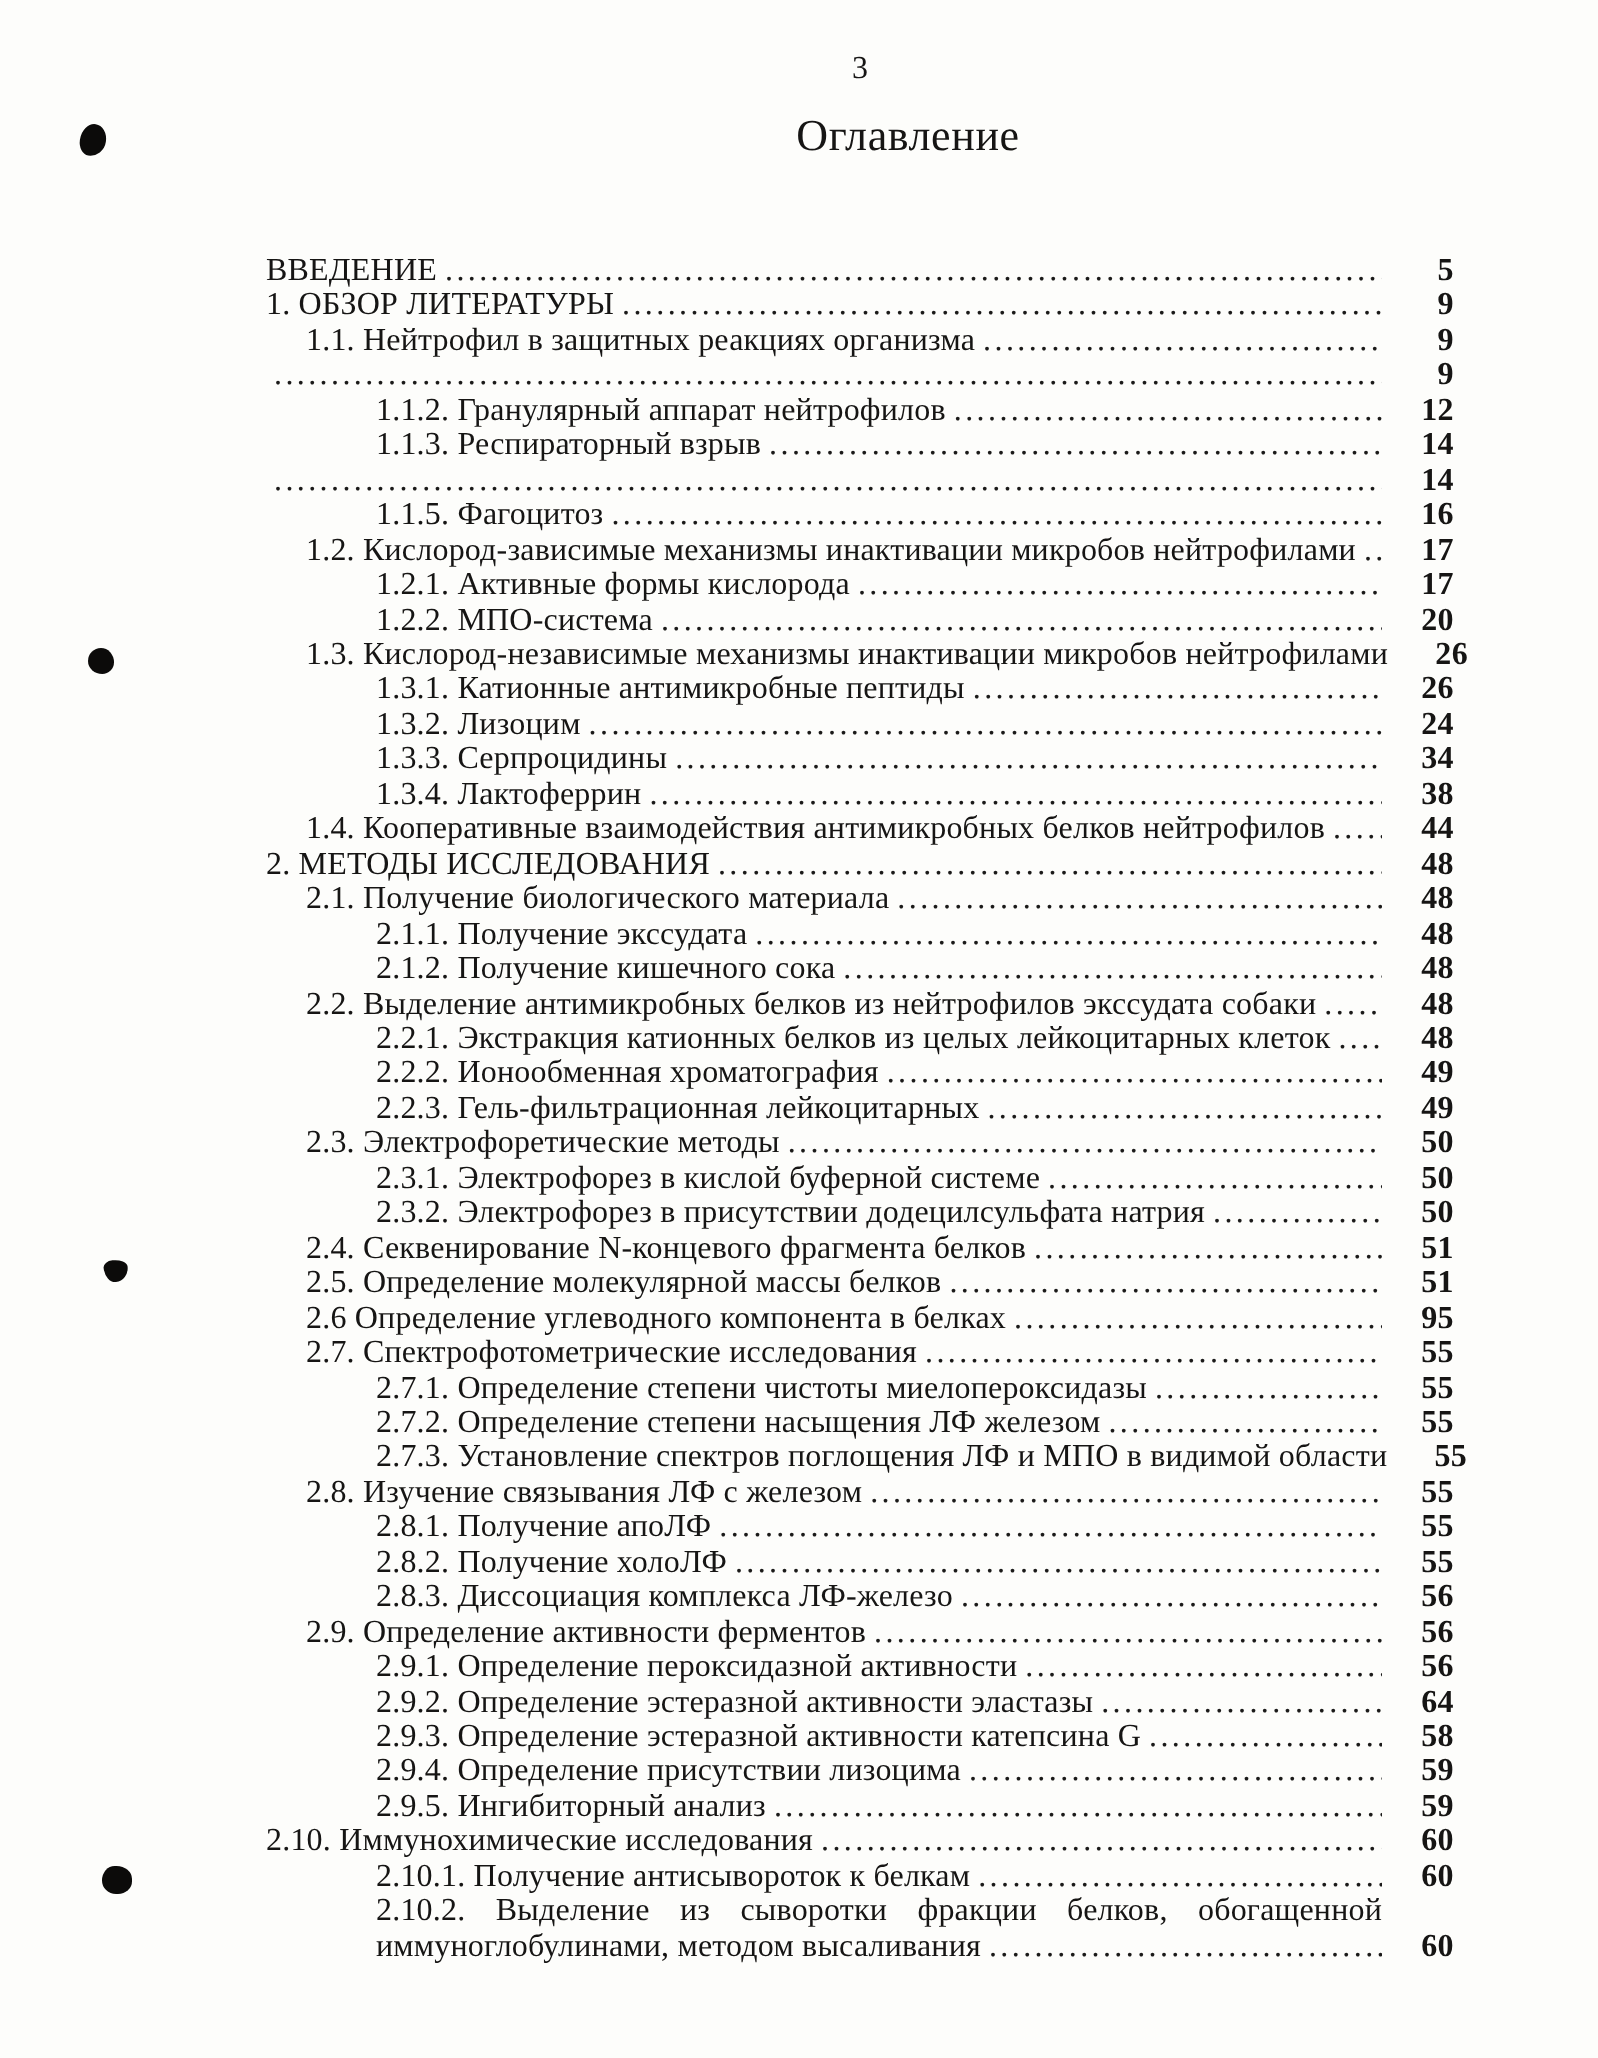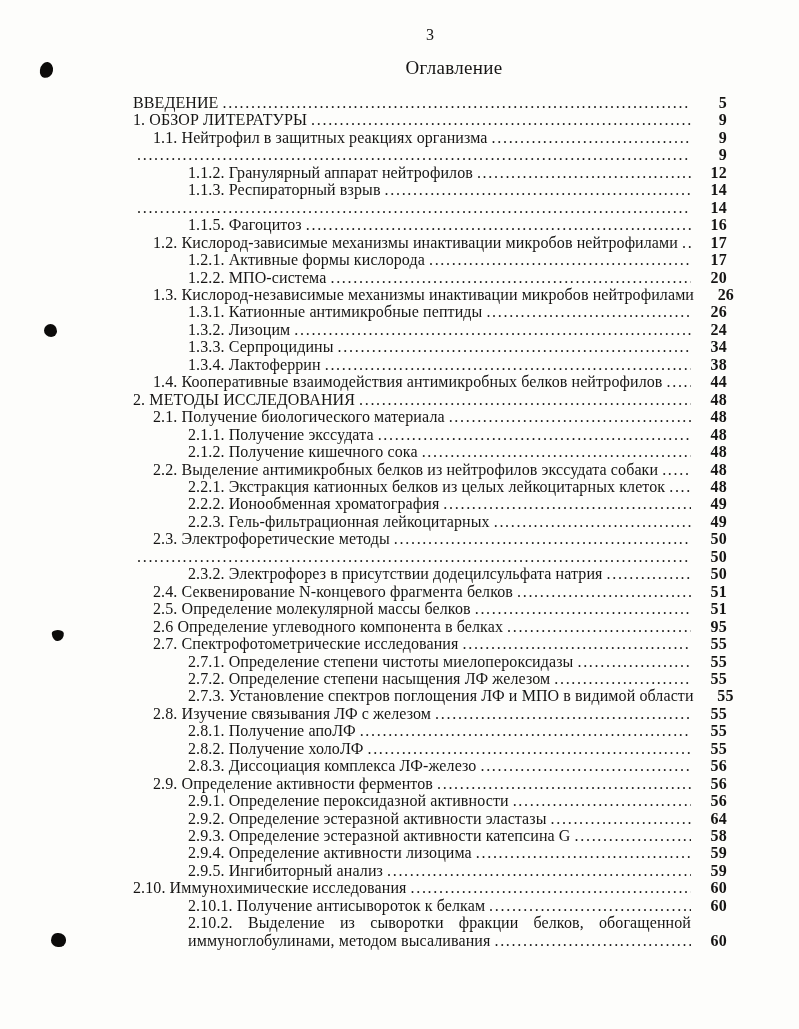--- a/index.html
+++ b/index.html
@@ -23,26 +23,26 @@
   .top-pagenum {
     margin: 0;
     padding-top: 26px;
     text-align: center;
     font-size: 16px;
     line-height: 17px;
   }
   .doc-title {
     margin: 14px 0 0 48px; 
     text-align: center;
-    font-size: 19px;
+    font-size: 22px;
     line-height: 22px;
     letter-spacing: 0.3px;
   }
   .toc {
-    margin-top: 15px;
+    margin-top: 48px;
   }
   .toc-row {
     display: flex;
     align-items: baseline;
     line-height: 17.45px;
     font-size: 16px;
     letter-spacing: 0.1px;
   }
   .toc-row .t {
     white-space: nowrap;
@@ -216,20 +216,21 @@
           <span class="t lvl2">2.2.3. Гель-фильтрационная лейкоцитарных</span>
           <span class="dots">..........................................................................................................................................................................</span>
           <span class="pg">49</span>
         </div>
         <div class="toc-row">
           <span class="t lvl1">2.3. Электрофоретические методы</span>
           <span class="dots">..........................................................................................................................................................................</span>
           <span class="pg">50</span>
         </div>
         <div class="toc-row">
+          <span class="t lvl2">2.3.1. Электрофорез в кислой буферной системе</span>
           <span class="dots">..........................................................................................................................................................................</span>
           <span class="pg">50</span>
         </div>
         <div class="toc-row">
           <span class="t lvl2">2.3.2. Электрофорез в присутствии додецилсульфата натрия</span>
           <span class="dots">..........................................................................................................................................................................</span>
           <span class="pg">50</span>
         </div>
         <div class="toc-row">
           <span class="t lvl1">2.4. Секвенирование N-концевого фрагмента белков</span>
@@ -300,21 +301,21 @@
           <span class="t lvl2">2.9.2. Определение эстеразной активности эластазы</span>
           <span class="dots">..........................................................................................................................................................................</span>
           <span class="pg">64</span>
         </div>
         <div class="toc-row">
           <span class="t lvl2">2.9.3. Определение эстеразной активности катепсина G</span>
           <span class="dots">..........................................................................................................................................................................</span>
           <span class="pg">58</span>
         </div>
         <div class="toc-row">
-          <span class="t lvl2">2.9.4. Определение активности лизоцима</span>
+          <span class="t lvl2">2.9.4. Определение присутствии лизоцима</span>
           <span class="dots">..........................................................................................................................................................................</span>
           <span class="pg">59</span>
         </div>
         <div class="toc-row">
           <span class="t lvl2">2.9.5. Ингибиторный анализ</span>
           <span class="dots">..........................................................................................................................................................................</span>
           <span class="pg">59</span>
         </div>
         <div class="toc-row">
           <span class="t lvl0">2.10. Иммунохимические исследования</span>

